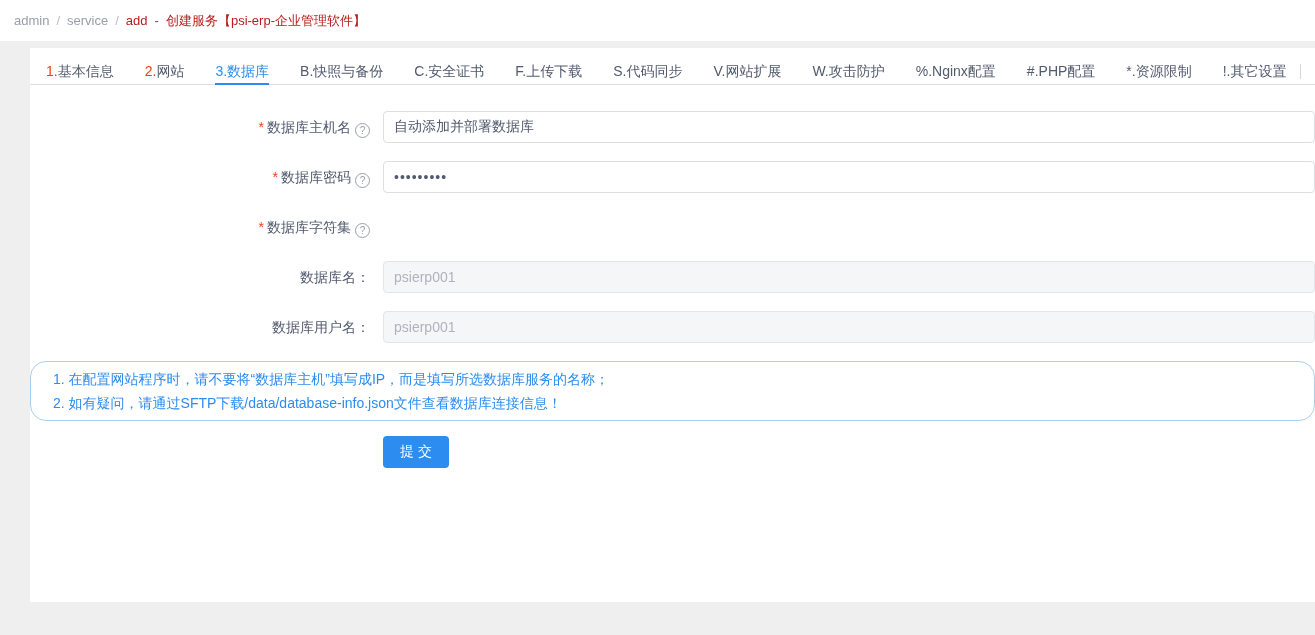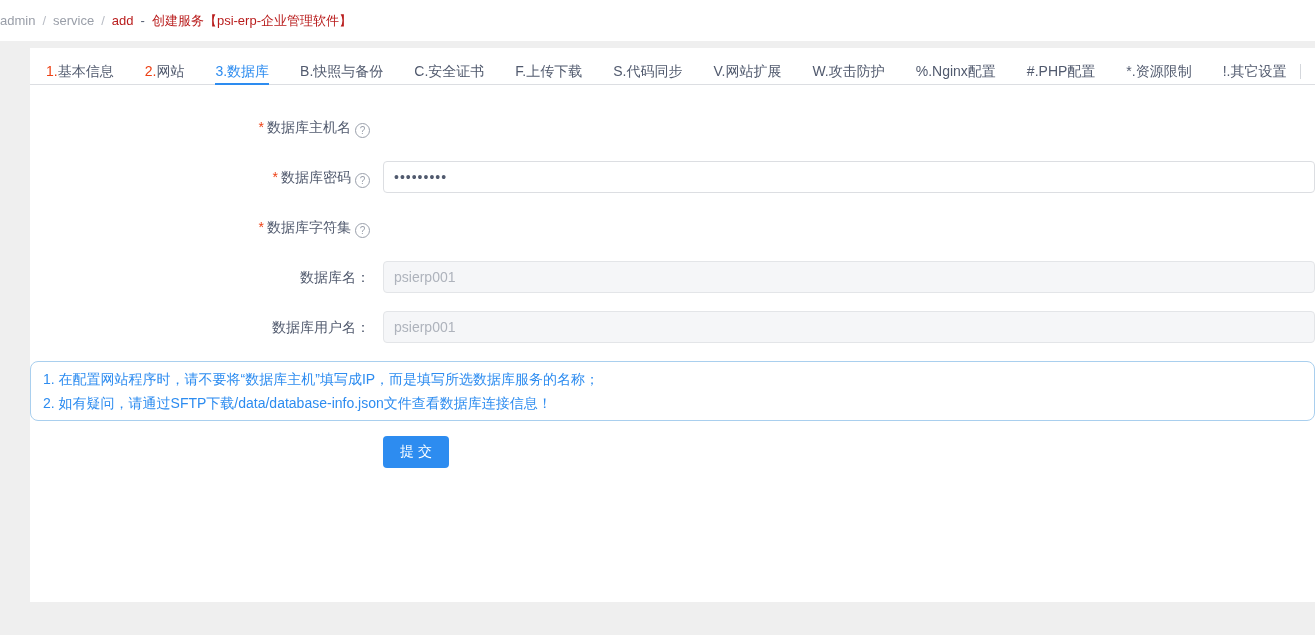--- a/index.html
+++ b/index.html
@@ -11,21 +11,21 @@
     color: #515a6e;
     overflow: hidden;
   }
 
   
   .crumb-bar {
     background: #ffffff;
     height: 41px;
     display: flex;
     align-items: center;
-    padding: 0 0;
+    padding: 0 14px;
     font-size: 13px;
   }
   .crumb-link { color: #999ea8; cursor: pointer; }
   .crumb-sep { color: #b8bcc4; margin: 0 7px; }
   .crumb-current { color: #b91c1c; }
   .crumb-dash { color: #515a6e; margin: 0 7px; }
 
   
   .panel {
     margin-left: 30px;
@@ -139,22 +139,22 @@
     width: 6px; height: 6px;
     border-radius: 50%;
     background: #2d8cf0;
   }
   .radio-text { margin-left: 8px; font-size: 14px; color: #515a6e; }
 
   
   .help-box {
     width: 100%;
     border: 1px solid #a9cfee;
-    border-radius: 8px;
-    padding: 5px 12px;
+    border-radius: 16px;
+    padding: 5px 22px;
     font-size: 14px;
     line-height: 24px;
     color: #2d8cf0;
     background: #fff;
   }
 
   
   .submit-row { margin-left: 353px; margin-top: -3px; padding-bottom: 56px; }
   .submit-btn {
     display: inline-block;
@@ -199,20 +199,23 @@
     <div class="tab"><span class="tab-prefix">!.</span><span>其它设置</span></div>
     <span class="tab-bar-divider"></span>
   </div>
 
   <div class="form-area">
 
     <div class="form-row">
       <div class="form-label">
         <span class="req">*</span><span>数据库主机名</span><span class="help-icon">?</span>
       </div>
+      <div class="form-control">
+        <input type="text" class="txt-input" value="自动添加并部署数据库" style="">
+      </div>
     </div>
 
     <div class="form-row">
       <div class="form-label">
         <span class="req">*</span><span>数据库密码</span><span class="help-icon">?</span>
       </div>
       <div class="form-control">
         <input type="text" class="txt-input pwd" value="•••••••••" style="">
       </div>
     </div>

